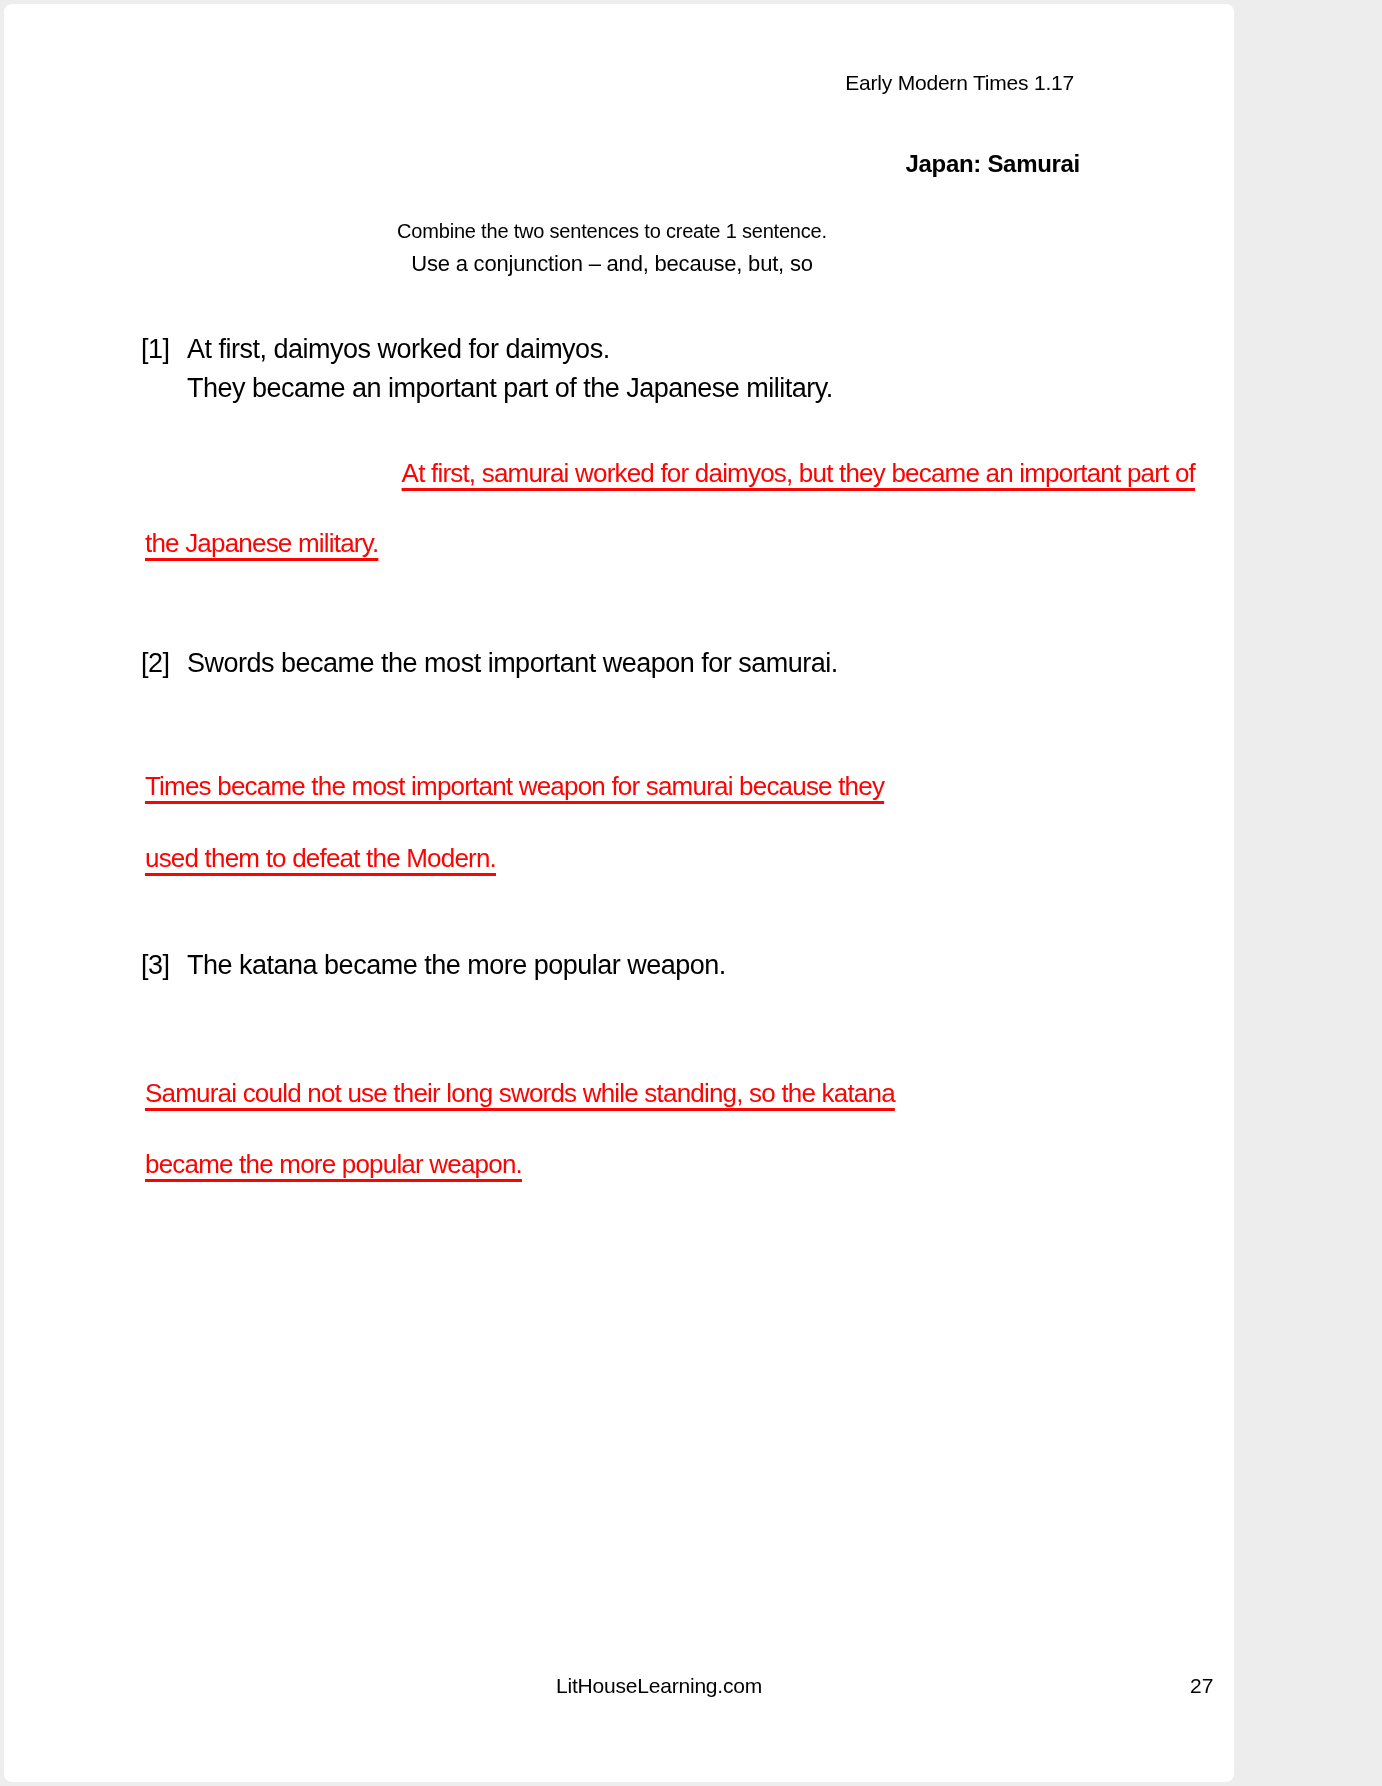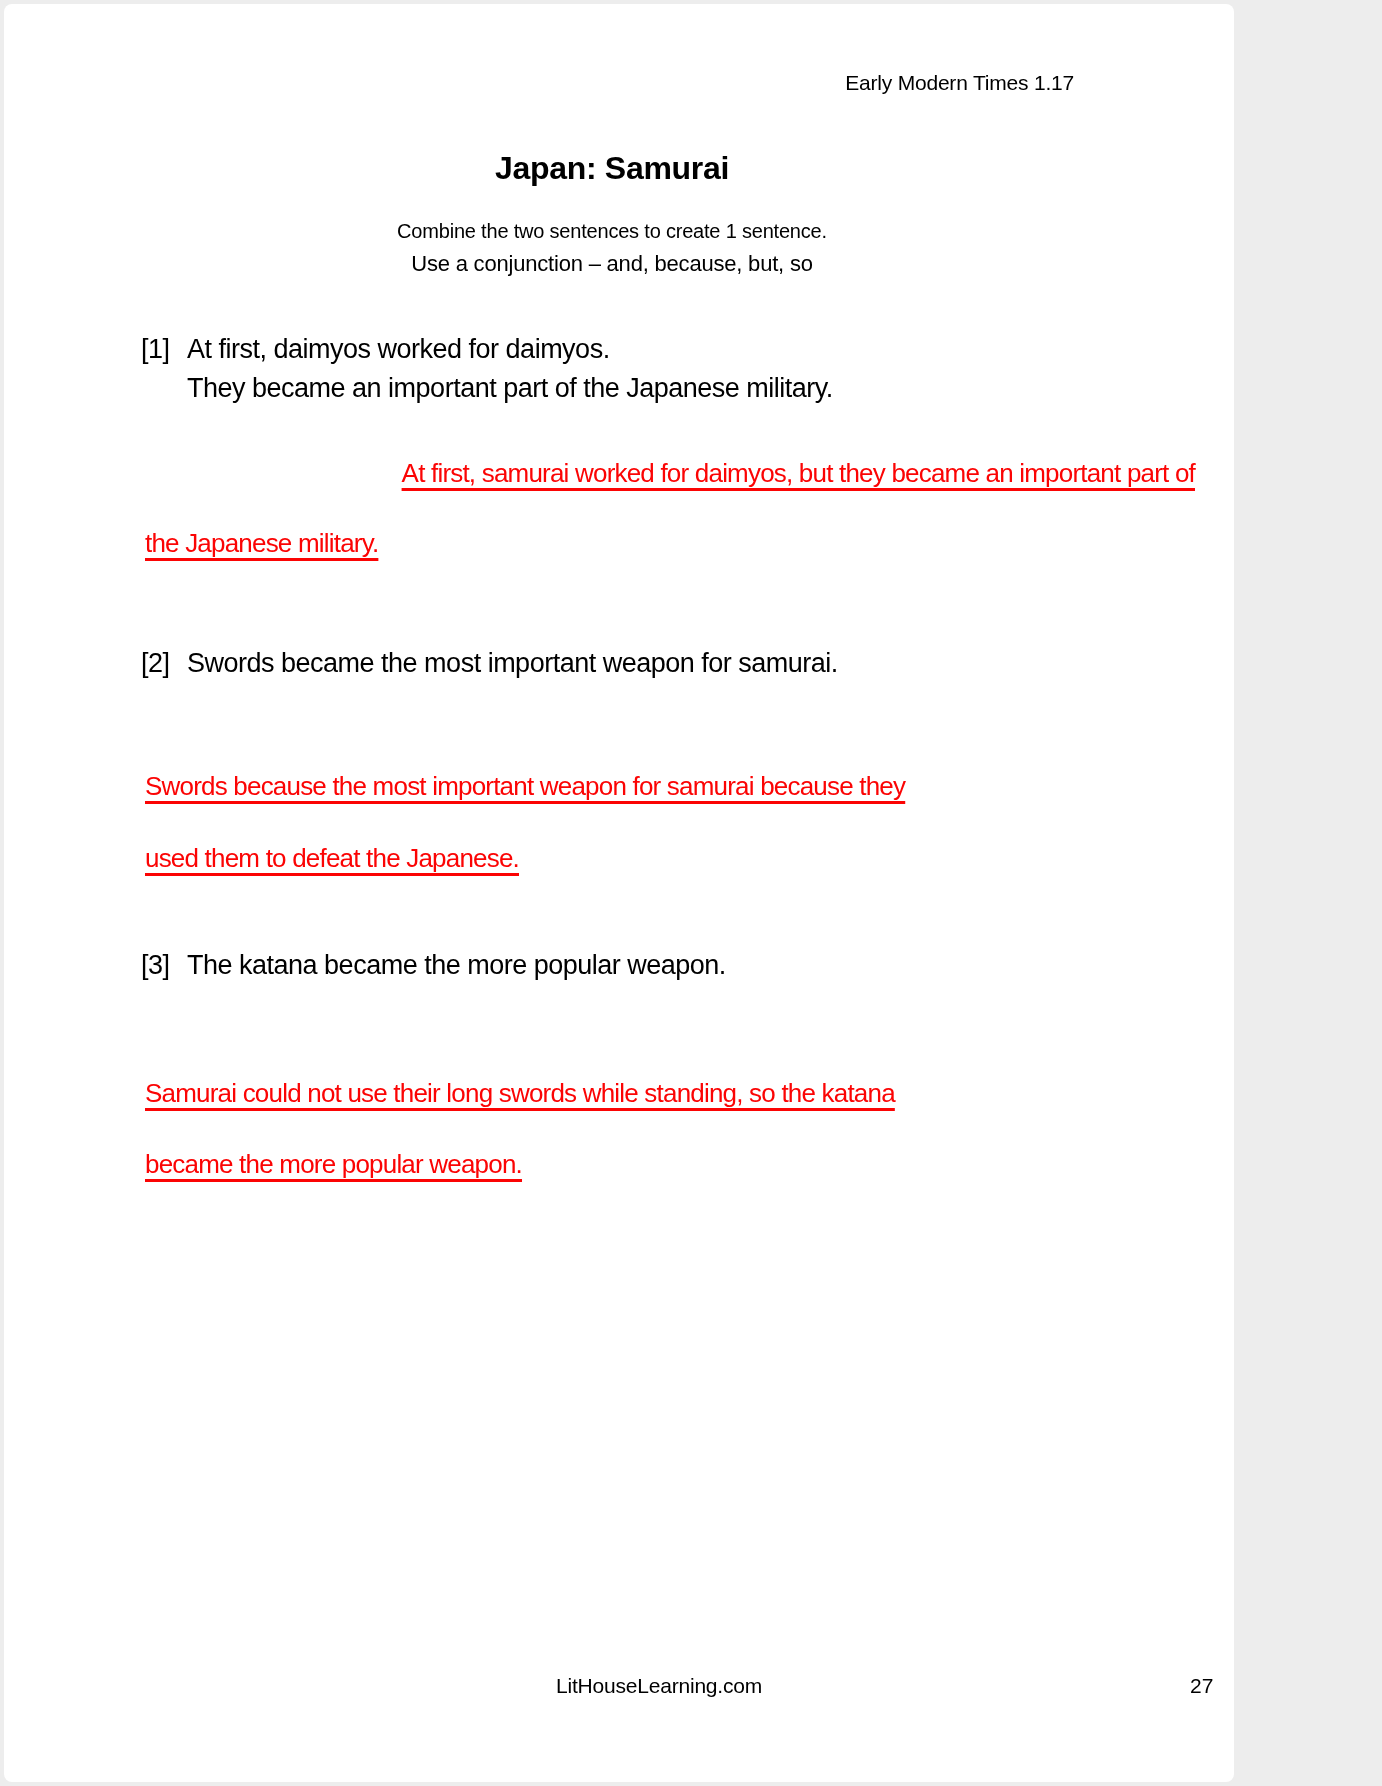--- a/index.html
+++ b/index.html
@@ -19,22 +19,22 @@
   }
   .abs{position:absolute;}
   .header-code{
     top:66px;left:140px;width:930px;
     text-align:right;
     font-size:21px;line-height:26px;
     letter-spacing:-0.2px;
   }
   .title{
     top:146px;left:140px;width:936px;
-    text-align:center;
-    font-size:32px;font-weight:bold;
+    text-align:right;
+    font-size:24px;font-weight:bold;
     letter-spacing:-0.3px;
   }
   .instr1{
     top:216px;left:140px;width:936px;
     text-align:center;font-size:20px;letter-spacing:-0.2px;
   }
   .instr2{
     top:247px;left:140px;width:936px;
     text-align:center;font-size:22px;letter-spacing:-0.2px;
   }
@@ -93,22 +93,22 @@
   </div>
   <div class="abs answer a1a">At first, samurai worked for daimyos, but they became an important part of</div>
   <div class="abs answer a1b">the Japanese military.</div>
 
   <div class="abs exercise ex2">
     <span class="num">[2]</span>
     <span class="lines">
       <div>Swords became the most important weapon for samurai.</div>
     </span>
   </div>
-  <div class="abs answer a2a">Swords because the most important weapon for samurai because they</div>
-  <div class="abs answer a2b">used them to defeat the Japanese.</div>
+  <div class="abs answer a2a">Times became the most important weapon for samurai because they</div>
+  <div class="abs answer a2b">used them to defeat the Modern.</div>
 
   <div class="abs exercise ex3">
     <span class="num">[3]</span>
     <span class="lines">
       <div>The katana became the more popular weapon.</div>
     </span>
   </div>
   <div class="abs answer a3a">Samurai could not use their long swords while standing, so the katana</div>
   <div class="abs answer a3b">became the more popular weapon.</div>
 

